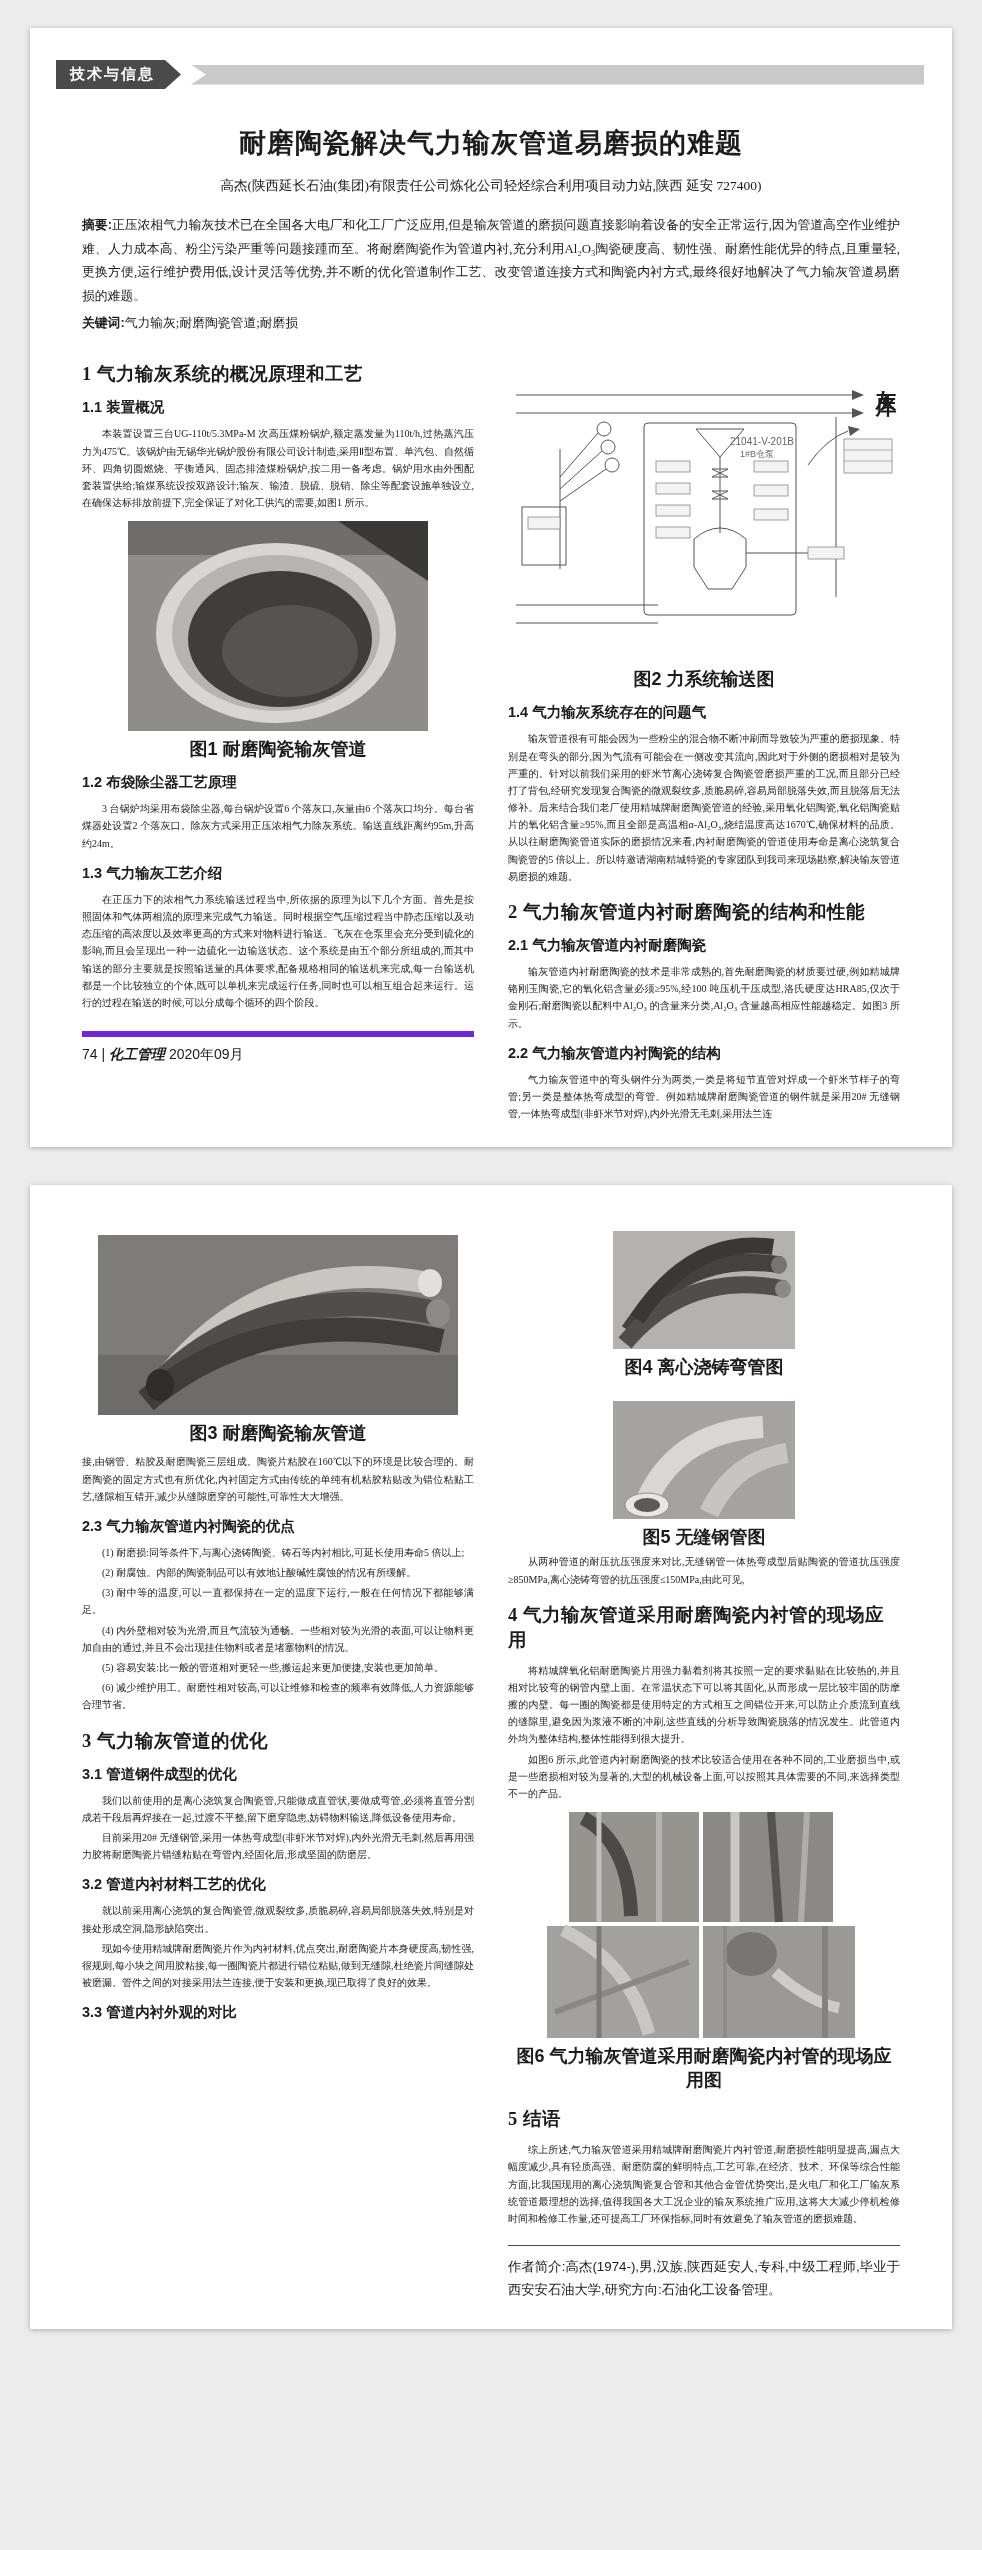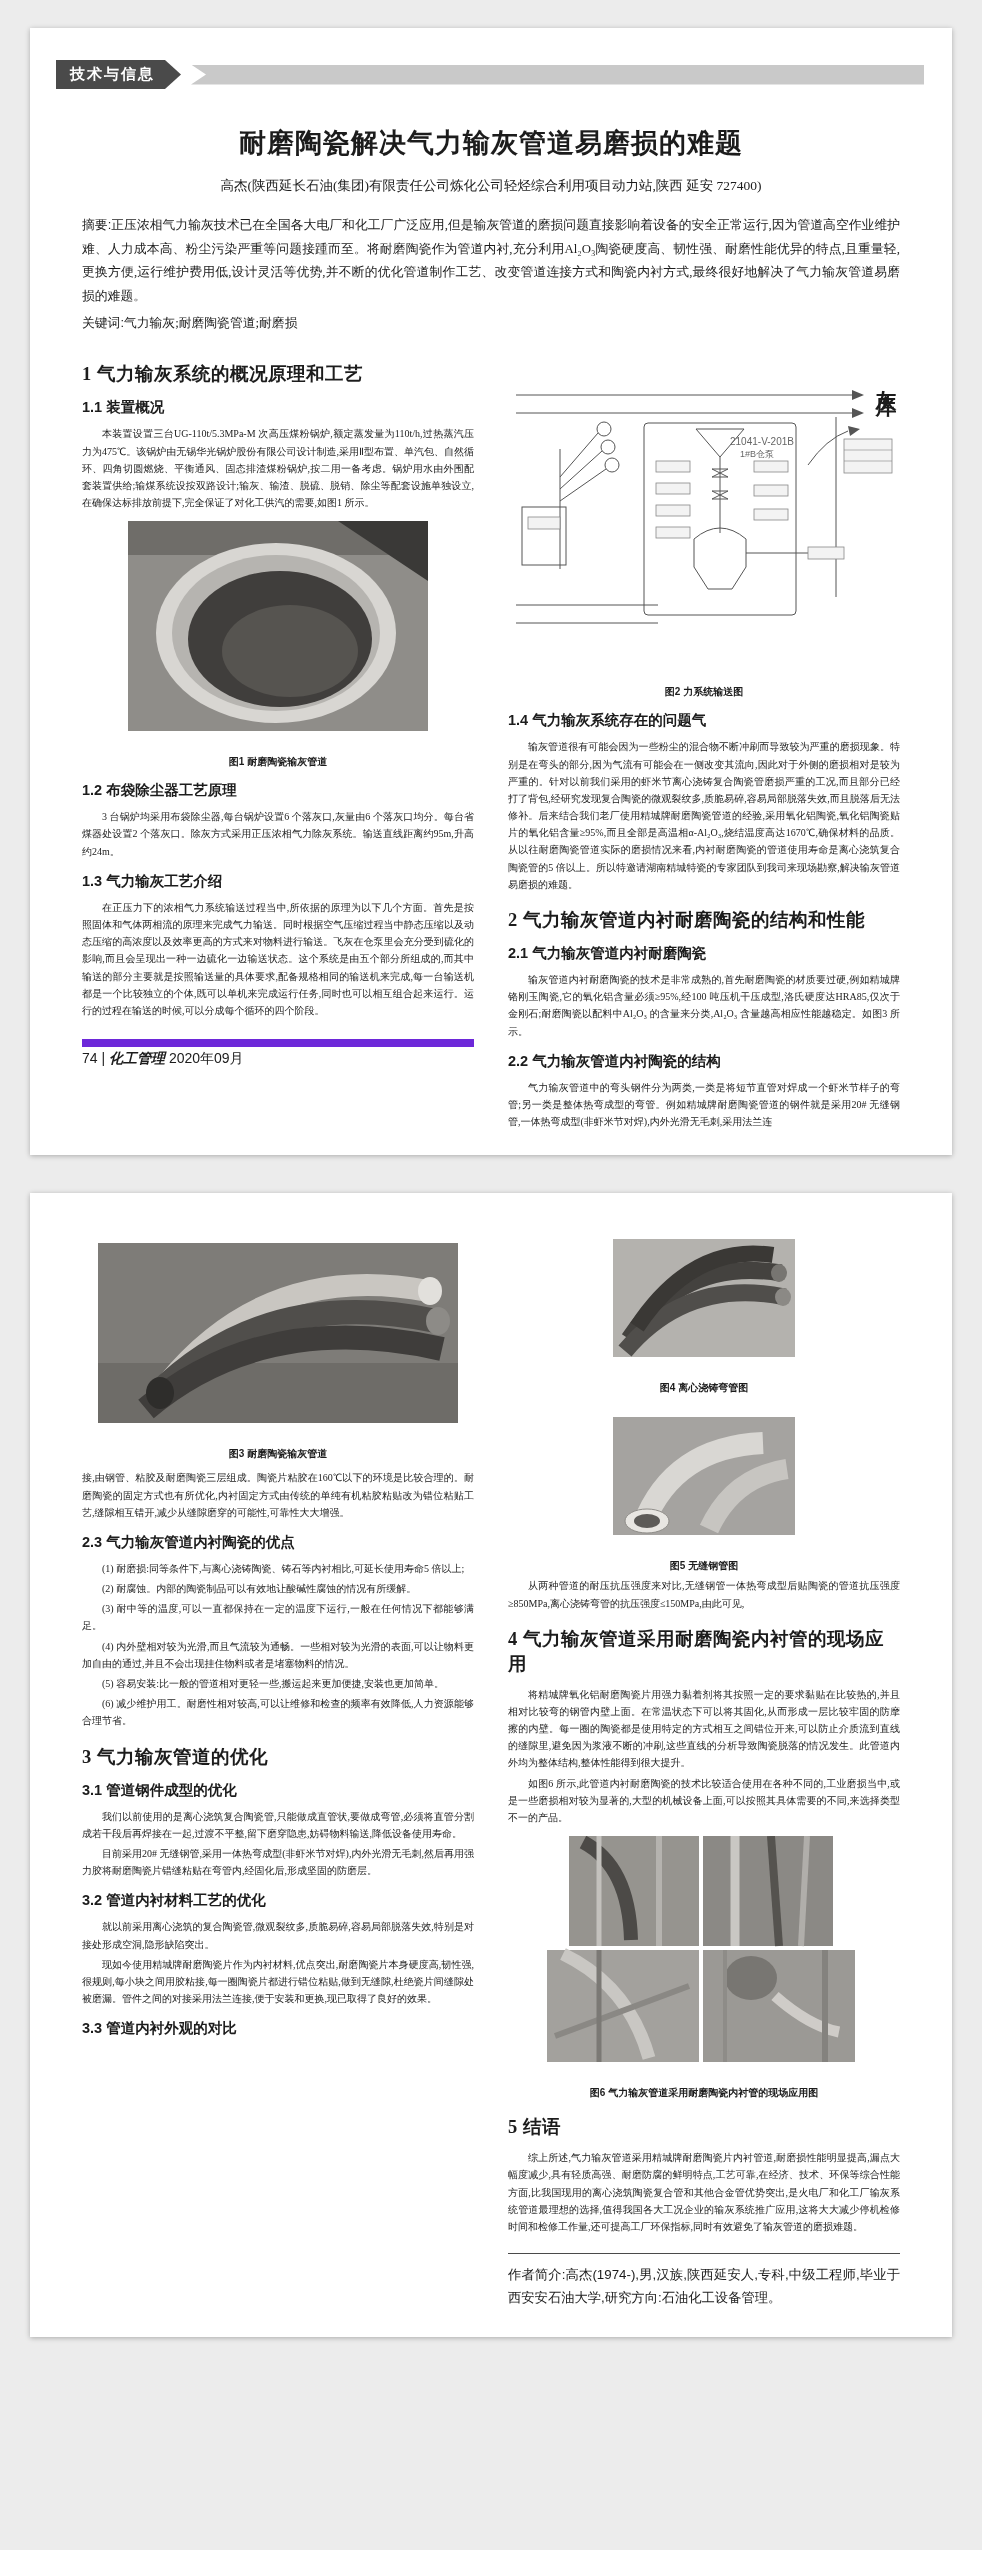--- a/index.html
+++ b/index.html
@@ -34,21 +34,21 @@
   }
 
   .title {
     text-align:center; font-family:"Liberation Sans", sans-serif;
     font-weight:700; font-size:27px; letter-spacing:1px; margin:14px 0 16px;
   }
   .authors { text-align:center; font-size:13.5px; margin:0 0 18px; }
 
   .abstract, .keywords { font-size:12.8px; line-height:1.85; text-align:justify; margin:0; }
   .keywords { margin:2px 0 12px; }
-  .lbl { font-weight:normal; font-family:"Liberation Sans", sans-serif; font-style:normal; }
+  .lbl { font-weight:bold; font-family:"Liberation Sans", sans-serif; font-style:normal; }
 
   .cols { display:flex; gap:34px; }
   .col { flex:1; min-width:0; }
 
   h2.sec {
     font-family:"Liberation Serif", serif; font-weight:bold;
     font-size:18.5px; margin:14px 0 10px; letter-spacing:.5px;
   }
   h3.sub {
     font-family:"Liberation Sans", sans-serif; font-weight:bold;
@@ -56,36 +56,36 @@
   }
   p.body {
     font-size:10px; line-height:1.72; text-align:justify;
     text-indent:2em; margin:0 0 3px;
   }
   p.noindent { text-indent:0; }
 
   figure { margin:10px 0 8px; text-align:center; }
   figcaption {
     font-family:"Liberation Sans", sans-serif; font-weight:bold;
-    font-size:10px; margin-top:24px;
+    font-size:18px; margin-top:6px;
   }
   .photo { display:block; margin:0 auto; }
   .figpair { display:flex; gap:12px; justify-content:center;flex-direction:column; }
   .figpair figure { flex:1; margin:6px 0 4px; }
 
   .diagram-wrap { position:relative; width:100%; }
   .dest-label {
     position:absolute; top:16px; right:0;
     writing-mode:vertical-rl; text-orientation:upright;
     font-size:21px; font-weight:bold; letter-spacing:4px;
   }
 
   .pgfoot {
     font-family:"Liberation Sans", sans-serif; font-size:14px;
-    border-top:8px solid #6d28d9; padding-top:3px; margin-top:20px;
+    border-top:6px solid #6d28d9; padding-top:9px; margin-top:20px;
   }
   .pgfoot .jn { font-style:italic; font-family:"Liberation Serif", serif; font-weight:bold; }
 
   .author-bio {
     border-top:1.5px solid #4a4a4a; margin-top:18px; padding:10px 0 6px;
     font-family:"Liberation Sans", sans-serif; font-size:13.3px; line-height:1.7;
     text-align:justify;
   }
 </style>
 </head>

